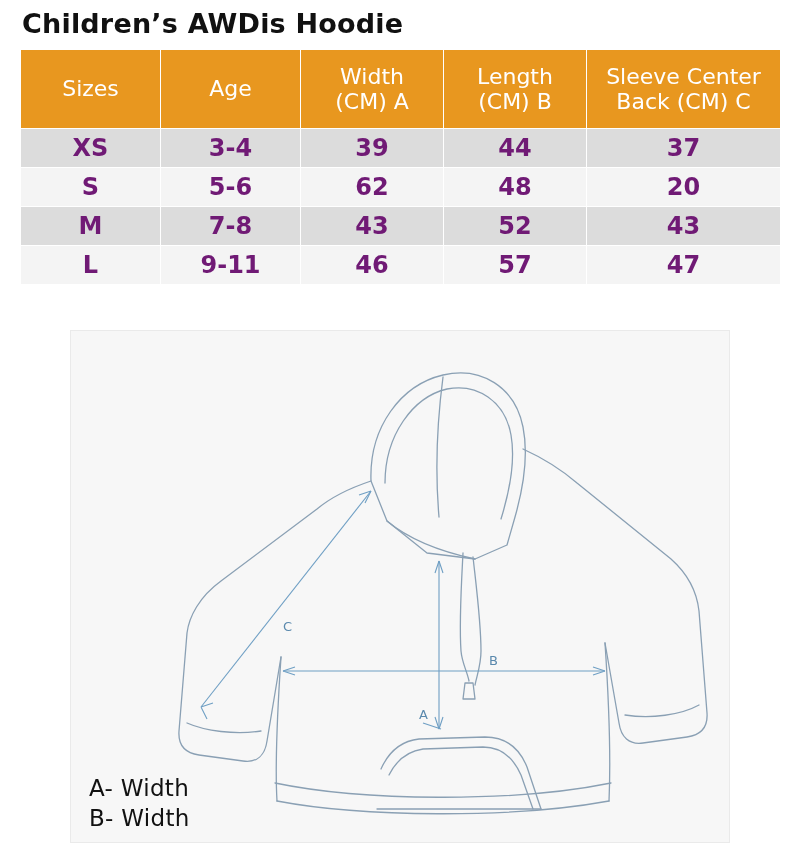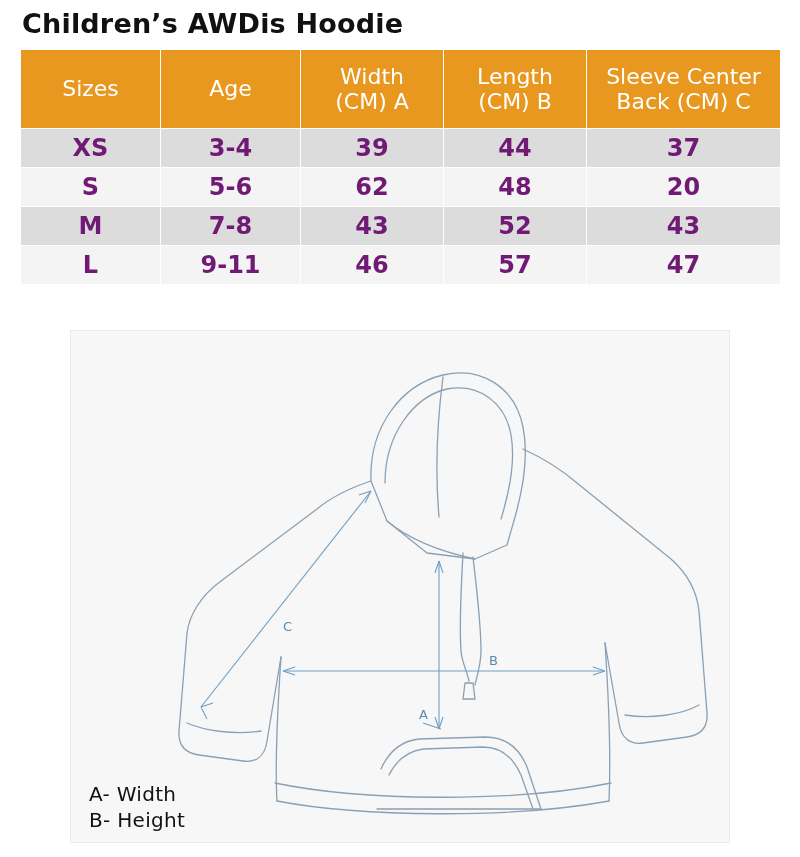--- a/index.html
+++ b/index.html
@@ -84,21 +84,21 @@
     top: 0;
   }
   .legend {
     position: absolute;
     left: 18px;
     bottom: 8px;
     font-family: "DejaVu Sans", sans-serif;
     color: #111111;
   }
   .legend div {
-    font-size: 20px;
+    font-size: 23px;
     line-height: 1.33;
     letter-spacing: 0.3px;
   }
 </style>
 </head>
 <body>
 
 <div class="page">
 
   <div class="title">Children’s AWDis Hoodie</div>
@@ -223,17 +223,17 @@
         <path d="M352 392 L370 398"></path>
       </g>
 
       <text x="212" y="300" font-family="DejaVu Sans, sans-serif" font-size="13" fill="#5a89ad">C</text>
       <text x="418" y="334" font-family="DejaVu Sans, sans-serif" font-size="13" fill="#5a89ad">B</text>
       <text x="348" y="388" font-family="DejaVu Sans, sans-serif" font-size="13" fill="#5a89ad">A</text>
     </svg>
 
     <div class="legend">
       <div>A- Width</div>
-      <div>B- Height</div>
+      <div>B- Width</div>
     </div>
   </div>
 
 </div>
 
 </body></html>

